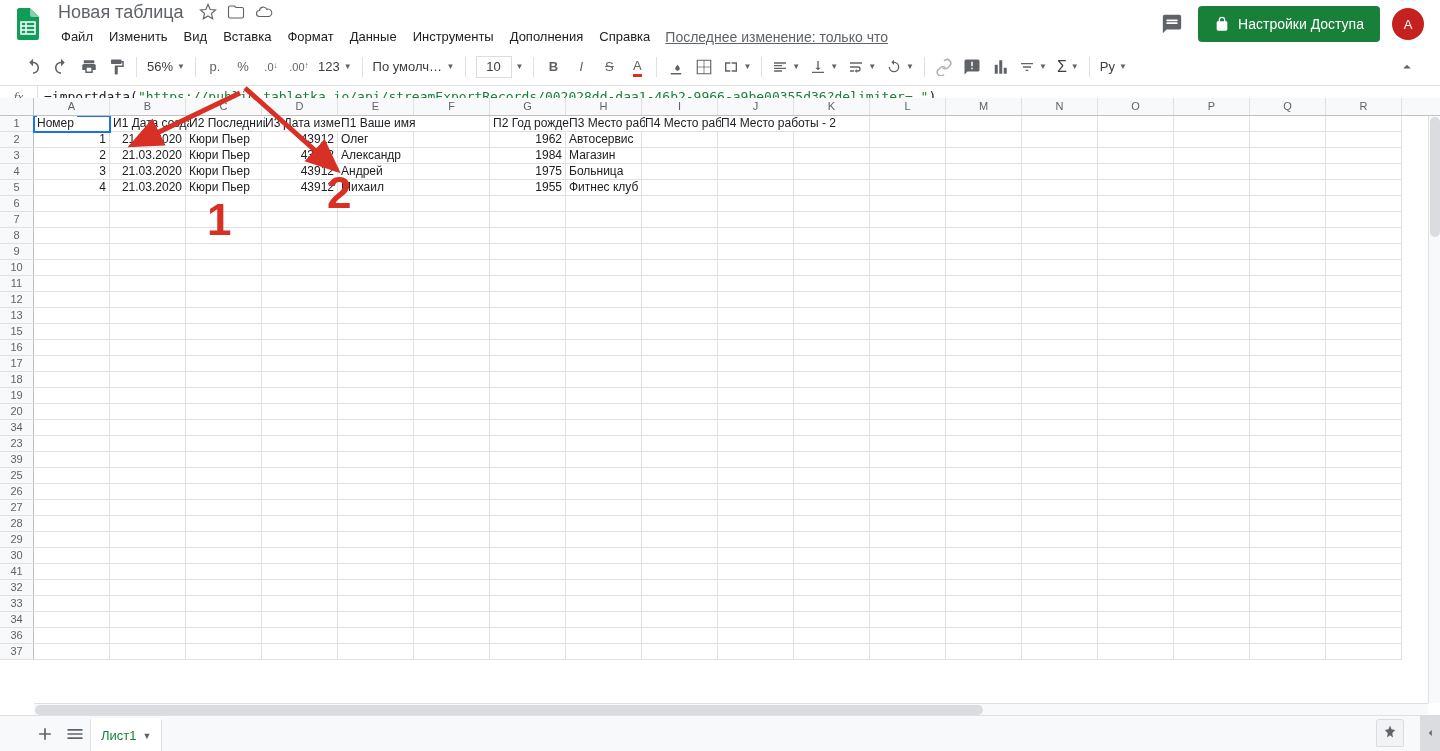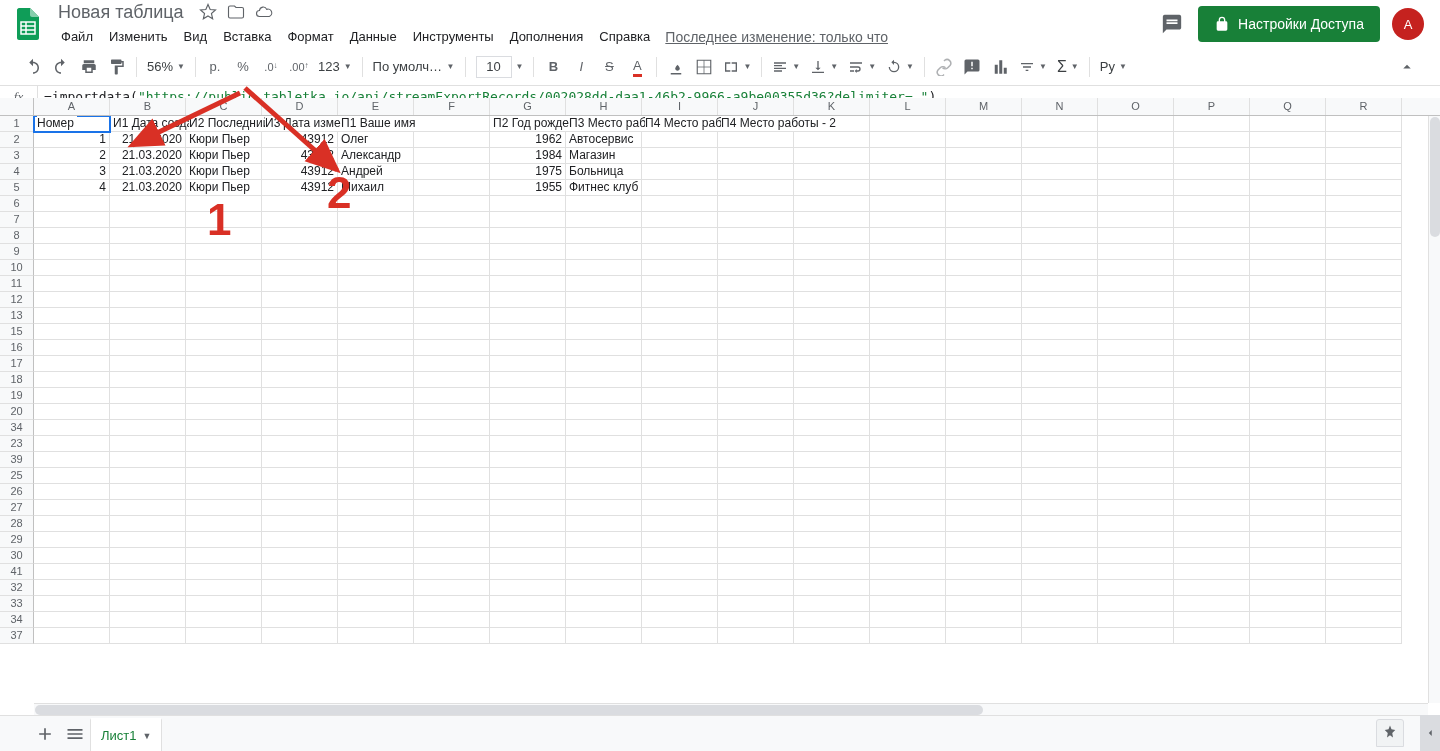--- a/index.html
+++ b/index.html
@@ -994,20 +994,41 @@
         <div class="cell" style="width: 76px;"></div>
         <div class="cell" style="width: 76px;"></div>
         <div class="cell" style="width: 76px;"></div>
         <div class="cell" style="width: 76px;"></div>
         <div class="cell" style="width: 76px;"></div>
         <div class="cell" style="width: 76px;"></div>
         <div class="cell" style="width: 76px;"></div>
         <div class="cell" style="width: 76px;"></div>
       </div>
       <div class="row">
+        <div class="rowhdr">36</div>
+        <div class="cell" style="width: 76px;"></div>
+        <div class="cell" style="width: 76px;"></div>
+        <div class="cell" style="width: 76px;"></div>
+        <div class="cell" style="width: 76px;"></div>
+        <div class="cell" style="width: 76px;"></div>
+        <div class="cell" style="width: 76px;"></div>
+        <div class="cell" style="width: 76px;"></div>
+        <div class="cell" style="width: 76px;"></div>
+        <div class="cell" style="width: 76px;"></div>
+        <div class="cell" style="width: 76px;"></div>
+        <div class="cell" style="width: 76px;"></div>
+        <div class="cell" style="width: 76px;"></div>
+        <div class="cell" style="width: 76px;"></div>
+        <div class="cell" style="width: 76px;"></div>
+        <div class="cell" style="width: 76px;"></div>
+        <div class="cell" style="width: 76px;"></div>
+        <div class="cell" style="width: 76px;"></div>
+        <div class="cell" style="width: 76px;"></div>
+      </div>
+      <div class="row">
         <div class="rowhdr">37</div>
         <div class="cell" style="width: 76px;"></div>
         <div class="cell" style="width: 76px;"></div>
         <div class="cell" style="width: 76px;"></div>
         <div class="cell" style="width: 76px;"></div>
         <div class="cell" style="width: 76px;"></div>
         <div class="cell" style="width: 76px;"></div>
         <div class="cell" style="width: 76px;"></div>
         <div class="cell" style="width: 76px;"></div>
         <div class="cell" style="width: 76px;"></div>

